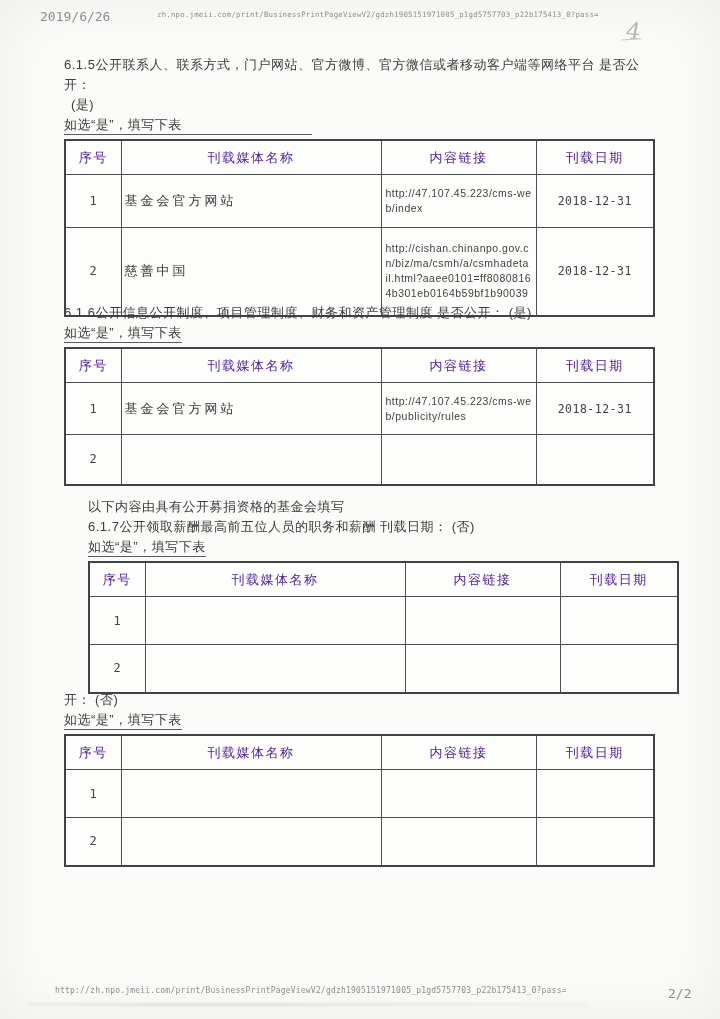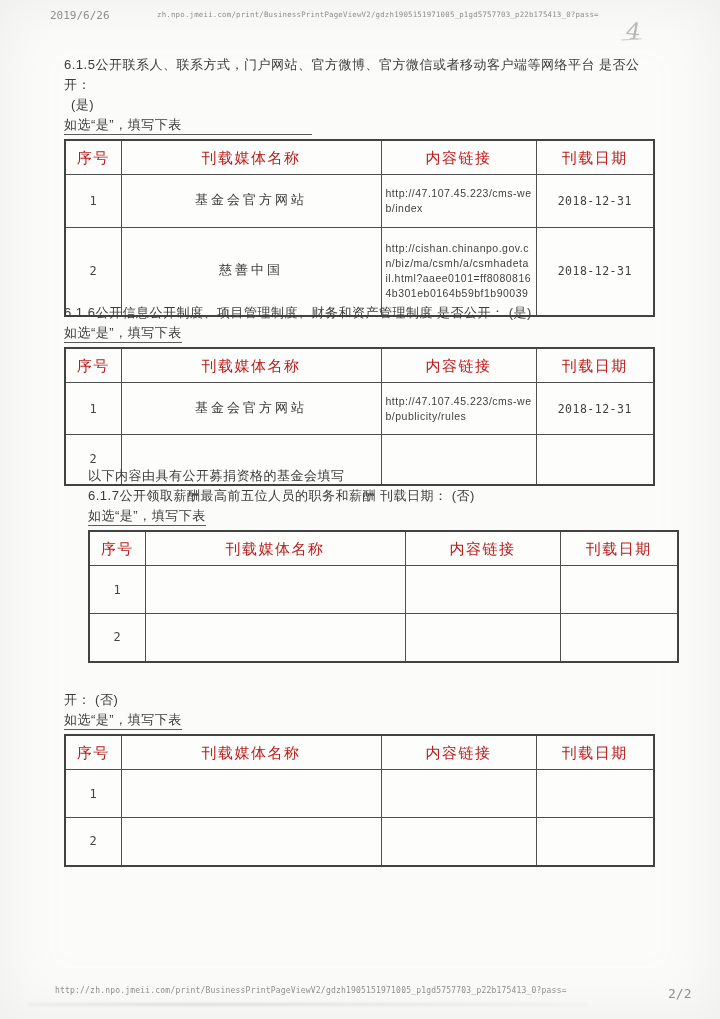--- a/index.html
+++ b/index.html
@@ -14,21 +14,21 @@
     overflow:hidden;
     box-shadow:inset 0 0 60px rgba(180,180,175,.18);
   }
   
   .meta {
     position:absolute;
     color:#8e8e8e;
     font-family:"DejaVu Sans Mono","Liberation Mono",monospace;
     white-space:nowrap;
   }
-  .print-date { left:40px; top:9px; font-size:11px;margin-left:10px; }
+  .print-date { left:40px; top:9px; font-size:13px; }
   .header-url { left:157px; top:10px; font-size:7.4px; letter-spacing:.2px; }
   .footer-url { left:55px; top:986px; font-size:8px; letter-spacing:.2px; }
   .page-num   { left:668px; top:986px; font-size:13px; }
   .hand-mark {
     position:absolute; left:626px; top:18px;
     font-family:"DejaVu Serif","Liberation Serif",serif;
     font-size:23px; color:#b7b7b4;
     transform:rotate(6deg) skewX(-4deg);
   }
   .hand-mark::after {
@@ -41,21 +41,21 @@
     filter:blur(1.2px); border-radius:2px;
   }
   
   .section {
     position:absolute; left:64px; width:600px;
     font-size:13px; line-height:20px; color:#3c3c3c;
     letter-spacing:.5px;
   }
   .sec-615 { top:55px; }
   .sec-616 { top:303px; }
-  .sec-617 { top:466px;padding-left:24px; }
+  .sec-617 { top:497px;padding-left:24px; }
   .sec-618 { top:690px; }
   .answer-indent { padding-left:7px; }
   .hint-u {
     display:inline-block;
     border-bottom:1px solid #5c5c5c;
     line-height:19px;
   }
   .sec-615 .hint-u { padding-right:130px; }
   
   table.media-table {
@@ -63,25 +63,25 @@
     width:589px; margin-top:4px;
     border:2px solid #424242;
     background:#fdfdfb;
   }
   .media-table th, .media-table td {
     border:1px solid #4e4e4e;
     overflow:hidden;
     padding:2px 3px;
   }
   .media-table th {
-    height:29px; font-weight:400; font-size:15px;
-    letter-spacing:1.5px; color:#b91c1c; text-align:center;
+    height:29px; font-weight:400; font-size:13px;
+    letter-spacing:1.5px; color:#4c1d95; text-align:center;
   }
   td.c-idx  { text-align:center; font-family:"DejaVu Sans Mono","Liberation Mono",monospace; font-size:12px; color:#444; }
-  td.c-media{ text-align:center; letter-spacing:3px; font-size:13px; color:#3c3c3c;font-family:Liberation Mono, monospace; }
+  td.c-media{ letter-spacing:3px; font-size:13px; color:#3c3c3c; }
   td.c-link {
     text-align:left;
     font-family:Liberation Sans, sans-serif;
     font-size:10.5px; line-height:15px; word-break:break-all;
     padding:3px 4px; color:#3f3f3f;
   }
   td.c-date { text-align:center; font-family:"DejaVu Sans Mono","Liberation Mono",monospace; font-size:11.5px; letter-spacing:.5px; color:#3f3f3f; }
   .rh-53{height:53px} .rh-88{height:88px} .rh-52{height:52px}
   .rh-50{height:50px} .rh-48{height:48px}
 </style>

